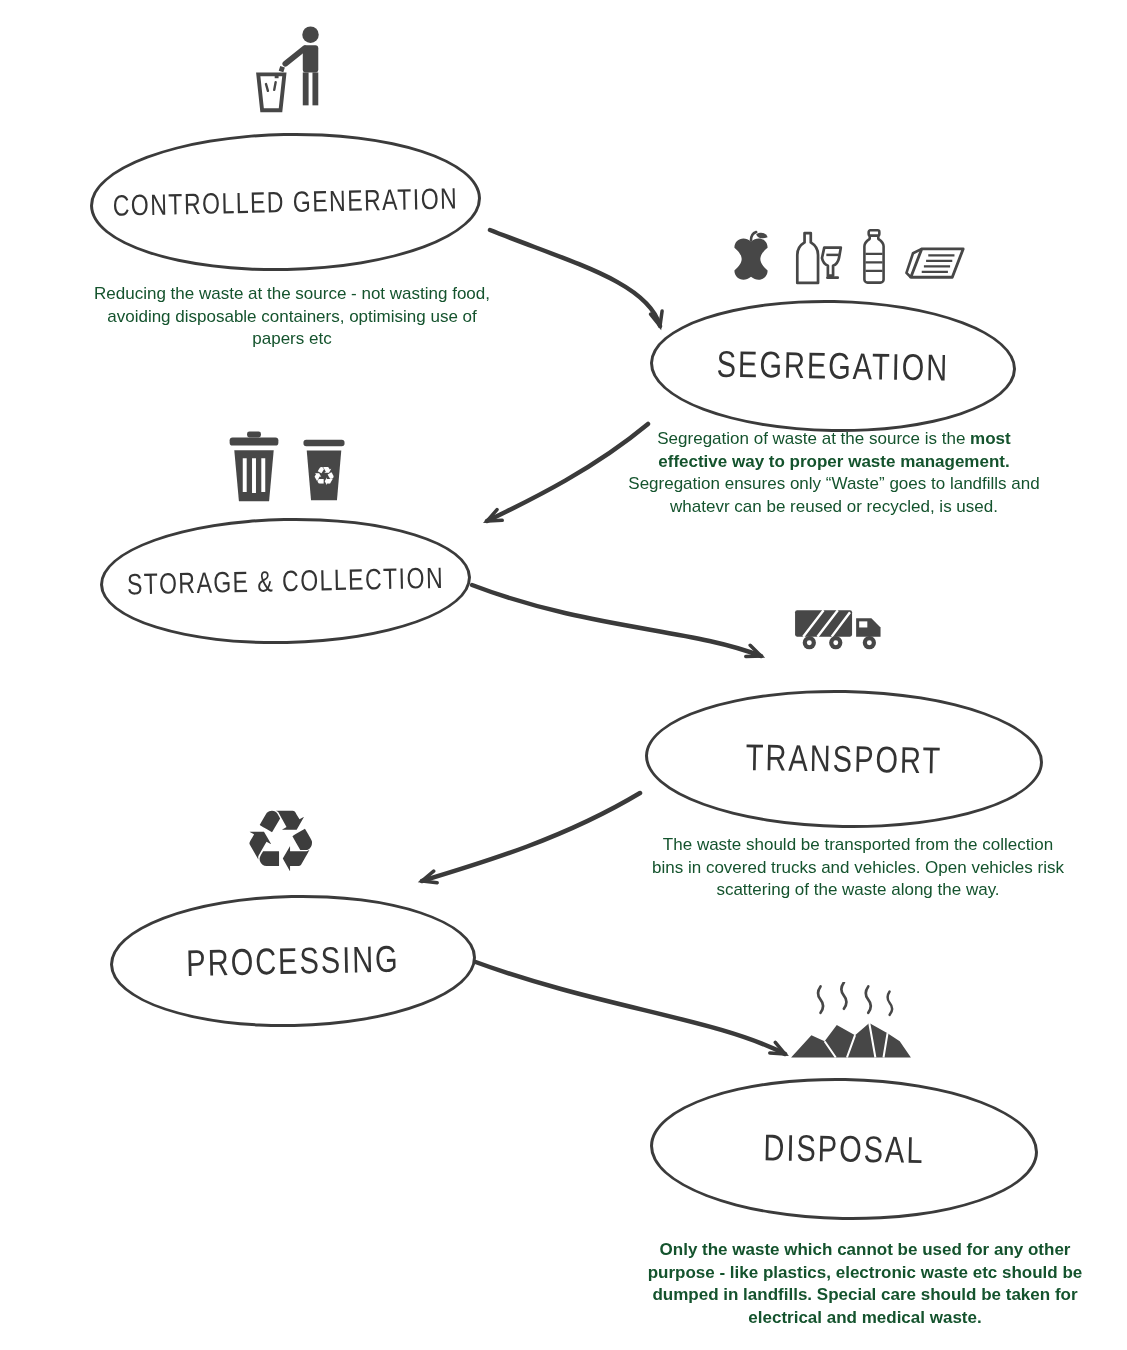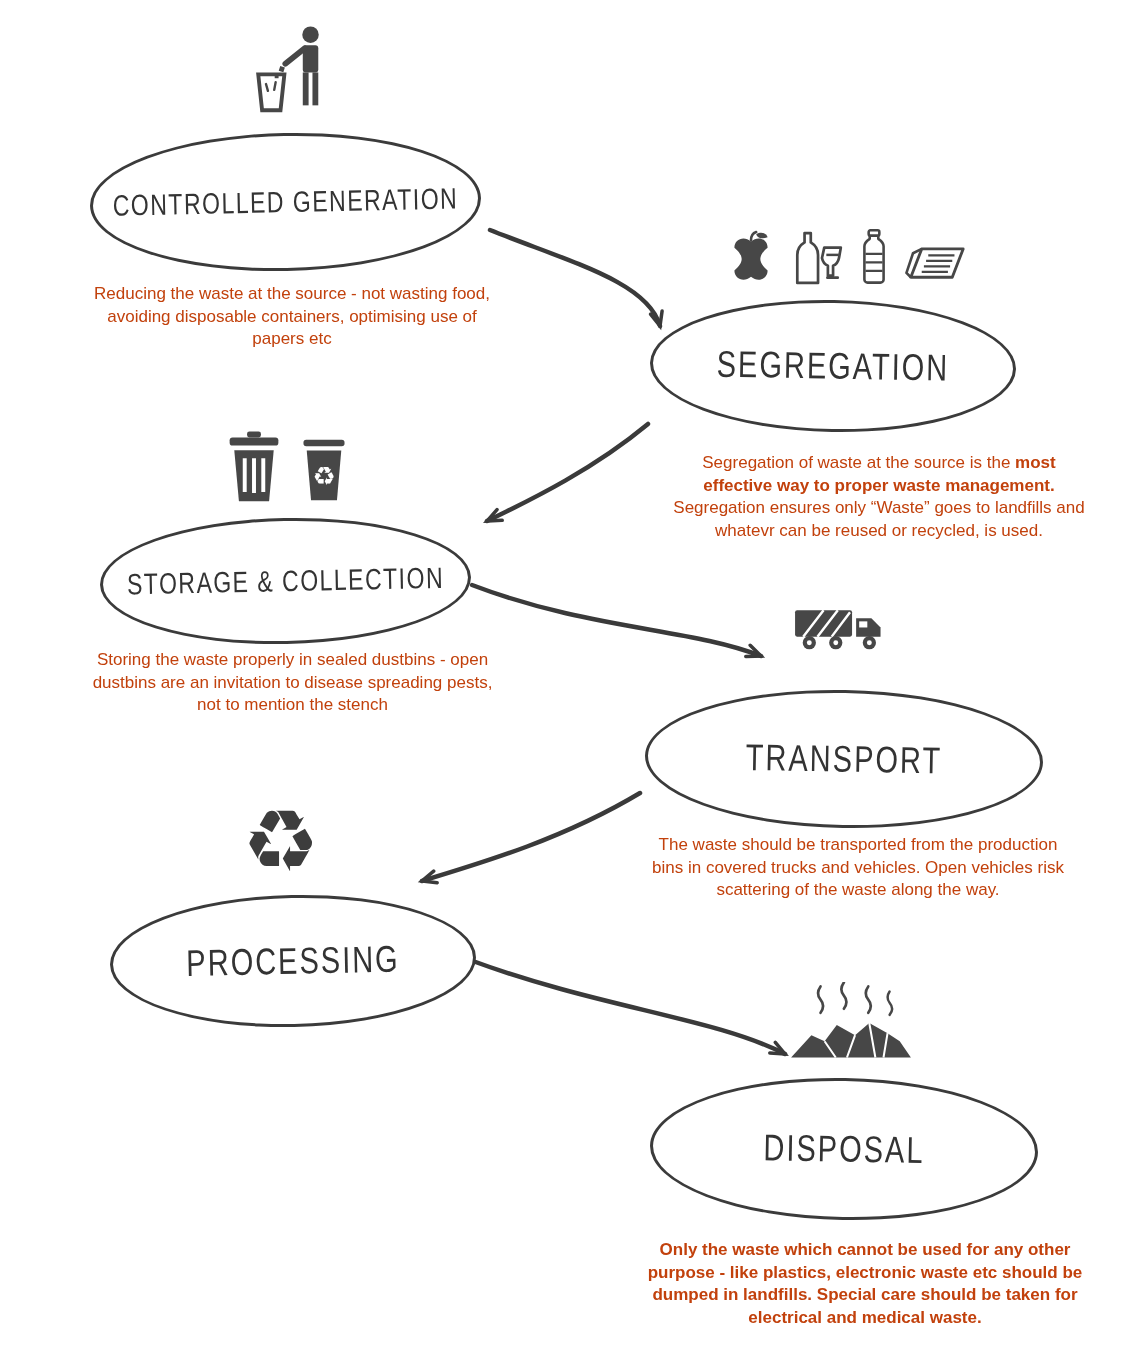--- a/index.html
+++ b/index.html
@@ -25,21 +25,21 @@
     color:#333;
   }
   .t-short { font-size:29px; }
   .t-long  { font-size:23px; letter-spacing:1.5px; }
 
   .desc {
     position:absolute;
     font-size:17px;
     line-height:1.33;
     text-align:center;
-    color:#c2410c;
+    color:#14532d;
   }
   .b { font-weight:bold; }
 
   .icon { position:absolute; }
   .icon svg { display:block; }
 
   .glyph-icon {
     position:absolute;
     font-size:86px;
     line-height:1;
@@ -114,21 +114,21 @@
       <svg width="66" height="48" viewBox="0 0 60 44">
         <path d="M6 36 L16 10 H54 L44 36 Z" fill="none" stroke="#474747" stroke-width="2.6" stroke-linejoin="round"></path>
         <path d="M16 10 L8 14 L2 32 L6 36" fill="none" stroke="#474747" stroke-width="2.4" stroke-linejoin="round"></path>
         <path d="M22 16 h24 M20 21 h24 M18 26 h24 M16 31 h24" stroke="#474747" stroke-width="2"></path>
       </svg>
     </span>
   </div>
   <div class="ellipse tilt-b" style="left:650px; top:300px; width:360px; height:126px;">
     <span class="title t-short">Segregation</span>
   </div>
-  <div class="desc" style="left:628px; top:452px; width:412px;margin-left:45px;"><span>Segregation of waste at the source is the </span><span class="b">most effective way to proper waste management.</span><span> Segregation ensures only “Waste” goes to landfills and whatevr can be reused or recycled, is used.</span></div>
+  <div class="desc" style="left:628px; top:428px; width:412px;"><span>Segregation of waste at the source is the </span><span class="b">most effective way to proper waste management.</span><span> Segregation ensures only “Waste” goes to landfills and whatevr can be reused or recycled, is used.</span></div>
 
   <div class="icon-row" style="left:225px; top:430px;">
     <span>
       <svg width="58" height="74" viewBox="0 0 50 63">
         <rect x="19" y="1" width="12" height="5" rx="2" fill="#474747"></rect>
         <rect x="4" y="6" width="42" height="7" rx="2.5" fill="#474747"></rect>
         <path d="M8 17 L12 61 H38 L42 17 Z" fill="#474747"></path>
         <path d="M17 24 v29 M25 24 v30 M33 24 v29" stroke="#ffffff" stroke-width="3.4"></path>
       </svg>
     </span>
@@ -136,40 +136,39 @@
       <svg width="54" height="68" viewBox="0 0 50 60">
         <rect x="6" y="2" width="38" height="6" rx="2.5" fill="#474747"></rect>
         <path d="M9 12 L13 58 H37 L41 12 Z" fill="#474747"></path>
         <text x="25" y="44" font-size="24" text-anchor="middle" fill="#ffffff" font-family="DejaVu Sans, sans-serif">♻</text>
       </svg>
     </span>
   </div>
   <div class="ellipse tilt-a" style="left:100px; top:518px; width:365px; height:120px;">
     <span class="title t-long">Storage &amp; Collection</span>
   </div>
-  <div class="desc" style="left:85px; top:649px; width:415px;">Storing the waste properly in sealed dustbins - open dustbins are an invitation to disease spreading pests, not to mention the stench</div>
 
   <div class="icon" style="left:793px; top:600px;">
     <svg width="112" height="58" viewBox="0 0 110 57">
       <rect x="2" y="10" width="56" height="26" rx="2" fill="#474747"></rect>
       <path d="M10 36 L30 10 M24 36 L44 10 M38 36 L56 12" stroke="#ffffff" stroke-width="2.4"></path>
       <path d="M62 18 h15 l9 9 v9 h-24 Z" fill="#474747"></path>
       <rect x="65" y="21" width="8" height="6" fill="#ffffff"></rect>
       <circle cx="16" cy="42" r="6.5" fill="#474747"></circle>
         <circle cx="16" cy="42" r="2.4" fill="#ffffff"></circle>
       <circle cx="42" cy="42" r="6.5" fill="#474747"></circle>
         <circle cx="42" cy="42" r="2.4" fill="#ffffff"></circle>
       <circle cx="75" cy="42" r="6.5" fill="#474747"></circle>
         <circle cx="75" cy="42" r="2.4" fill="#ffffff"></circle>
     </svg>
   </div>
   <div class="ellipse tilt-b" style="left:645px; top:690px; width:392px; height:132px;">
     <span class="title t-short">Transport</span>
   </div>
-  <div class="desc" style="left:648px; top:834px; width:420px;">The waste should be transported from the production bins in covered trucks and vehicles. Open vehicles risk scattering of the waste along the way.</div>
+  <div class="desc" style="left:648px; top:834px; width:420px;">The waste should be transported from the collection bins in covered trucks and vehicles. Open vehicles risk scattering of the waste along the way.</div>
 
   <div class="glyph-icon" style="left:242px; top:798px;">♻</div>
   <div class="ellipse tilt-a" style="left:110px; top:895px; width:360px; height:126px;">
     <span class="title t-short">Processing</span>
   </div>
 
   <div class="icon" style="left:785px; top:982px;">
     <svg width="132" height="82" viewBox="0 0 130 80">
       <path d="M35 30 q5 -7 0 -13 q-5 -6 0 -13" fill="none" stroke="#474747" stroke-width="2.6" stroke-linecap="round"></path>
       <path d="M58 26 q5 -7 0 -13 q-5 -6 0 -13" fill="none" stroke="#474747" stroke-width="2.6" stroke-linecap="round"></path>

